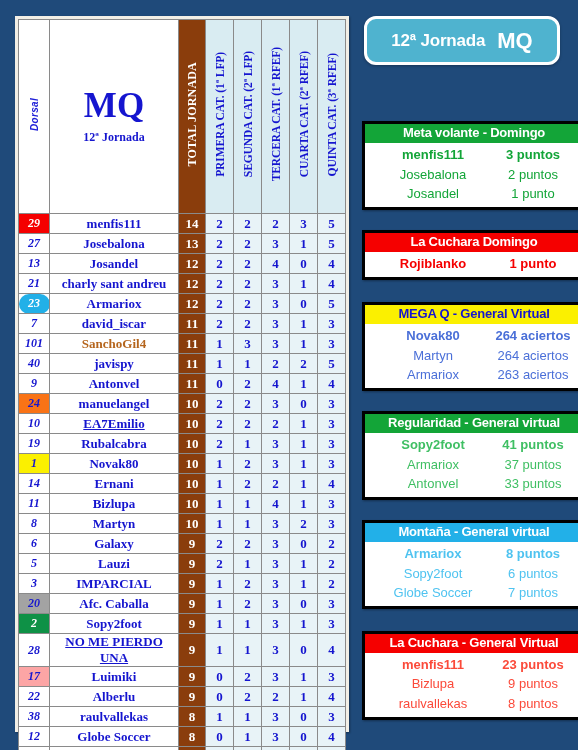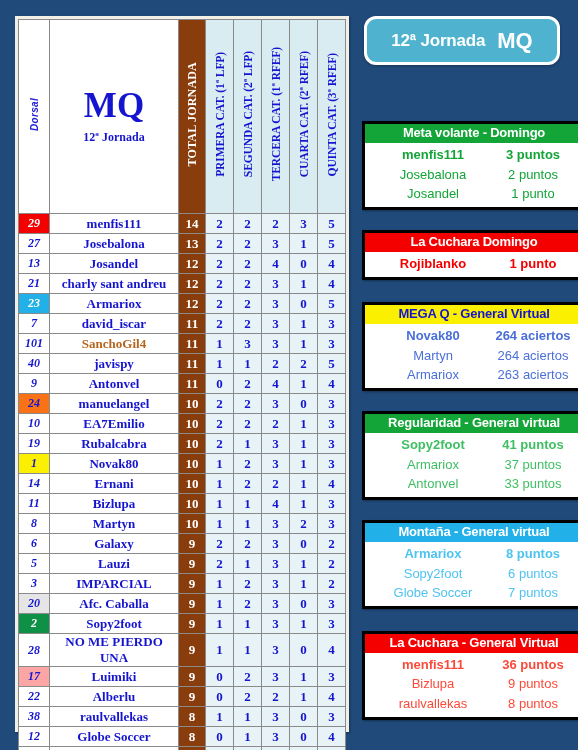--- a/index.html
+++ b/index.html
@@ -287,21 +287,21 @@
           <td class="c-dorsal" style="background: rgb(255, 255, 255); color: rgb(21, 21, 207);">21</td>
           <td class="c-name" style="color: rgb(21, 21, 207);">charly sant andreu</td>
           <td class="c-total">12</td>
           <td class="c-cat">2</td>
           <td class="c-cat">2</td>
           <td class="c-cat">3</td>
           <td class="c-cat">1</td>
           <td class="c-cat">4</td>
         </tr>
         <tr class="prow">
-          <td class="c-dorsal" style="background: rgb(34, 176, 232); color: rgb(255, 255, 255);">23</td>
+          <td class="c-dorsal" style="background: rgb(34, 176, 232); color: rgb(255, 255, 255); border-radius: 10px;">23</td>
           <td class="c-name" style="color: rgb(21, 21, 207);">Armariox</td>
           <td class="c-total">12</td>
           <td class="c-cat">2</td>
           <td class="c-cat">2</td>
           <td class="c-cat">3</td>
           <td class="c-cat">0</td>
           <td class="c-cat">5</td>
         </tr>
         <tr class="prow">
           <td class="c-dorsal" style="background: rgb(255, 255, 255); color: rgb(21, 21, 207);">7</td>
@@ -348,21 +348,21 @@
           <td class="c-name" style="color: rgb(21, 21, 207);">manuelangel</td>
           <td class="c-total">10</td>
           <td class="c-cat">2</td>
           <td class="c-cat">2</td>
           <td class="c-cat">3</td>
           <td class="c-cat">0</td>
           <td class="c-cat">3</td>
         </tr>
         <tr class="prow">
           <td class="c-dorsal" style="background: rgb(255, 255, 255); color: rgb(21, 21, 207);">10</td>
-          <td class="c-name" style="color: rgb(21, 21, 207);">EA7Emilio</td>
+          <td class="c-name" style="color: rgb(21, 21, 207); text-decoration: underline;">EA7Emilio</td>
           <td class="c-total">10</td>
           <td class="c-cat">2</td>
           <td class="c-cat">2</td>
           <td class="c-cat">2</td>
           <td class="c-cat">1</td>
           <td class="c-cat">3</td>
         </tr>
         <tr class="prow">
           <td class="c-dorsal" style="background: rgb(255, 255, 255); color: rgb(21, 21, 207);">19</td>
           <td class="c-name" style="color: rgb(21, 21, 207); text-align: center;">Rubalcabra</td>
@@ -437,42 +437,42 @@
           <td class="c-dorsal" style="background: rgb(255, 255, 255); color: rgb(21, 21, 207);">3</td>
           <td class="c-name" style="color: rgb(21, 21, 207);">IMPARCIAL</td>
           <td class="c-total">9</td>
           <td class="c-cat">1</td>
           <td class="c-cat">2</td>
           <td class="c-cat">3</td>
           <td class="c-cat">1</td>
           <td class="c-cat">2</td>
         </tr>
         <tr class="prow">
-          <td class="c-dorsal" style="background: #e5e5e5; color: rgb(21, 21, 207);">20</td>
+          <td class="c-dorsal" style="background: #a3a3a3; color: rgb(21, 21, 207);">20</td>
           <td class="c-name" style="color: rgb(21, 21, 207);">Afc. Caballa</td>
           <td class="c-total">9</td>
           <td class="c-cat">1</td>
           <td class="c-cat">2</td>
           <td class="c-cat">3</td>
           <td class="c-cat">0</td>
           <td class="c-cat">3</td>
         </tr>
         <tr class="prow">
           <td class="c-dorsal" style="background: rgb(14, 145, 70); color: rgb(255, 255, 255);">2</td>
           <td class="c-name" style="color: rgb(21, 21, 207);">Sopy2foot</td>
           <td class="c-total">9</td>
           <td class="c-cat">1</td>
           <td class="c-cat">1</td>
           <td class="c-cat">3</td>
           <td class="c-cat">1</td>
           <td class="c-cat">3</td>
         </tr>
         <tr class="prow">
           <td class="c-dorsal" style="background: rgb(255, 255, 255); color: rgb(21, 21, 207);">28</td>
-          <td class="c-name" style="color: rgb(21, 21, 207);">NO ME PIERDO UNA</td>
+          <td class="c-name" style="color: rgb(21, 21, 207); text-decoration: underline;">NO ME PIERDO UNA</td>
           <td class="c-total">9</td>
           <td class="c-cat">1</td>
           <td class="c-cat">1</td>
           <td class="c-cat">3</td>
           <td class="c-cat">0</td>
           <td class="c-cat">4</td>
         </tr>
         <tr class="prow">
           <td class="c-dorsal" style="background: #fca5a5; color: rgb(21, 21, 207);">17</td>
           <td class="c-name" style="color: rgb(21, 21, 207);">Luimiki</td>
@@ -617,21 +617,21 @@
             <span class="vl">7 puntos</span>
           </div>
         </div>
       </div>
       <div style="height: 22px;"></div>
       <div class="panel">
         <div class="ph" style="background: rgb(245, 0, 0); color: rgb(255, 255, 255);">La Cuchara - General Virtual</div>
         <div style="padding: 2px 0px 3px;">
           <div class="prowline first" style="color: rgb(251, 74, 58);">
             <span class="nm">menfis111</span>
-            <span class="vl">36 puntos</span>
+            <span class="vl">23 puntos</span>
           </div>
           <div class="prowline" style="color: rgb(251, 74, 58);">
             <span class="nm">Bizlupa</span>
             <span class="vl">9 puntos</span>
           </div>
           <div class="prowline" style="color: rgb(251, 74, 58);">
             <span class="nm">raulvallekas</span>
             <span class="vl">8 puntos</span>
           </div>
         </div>

